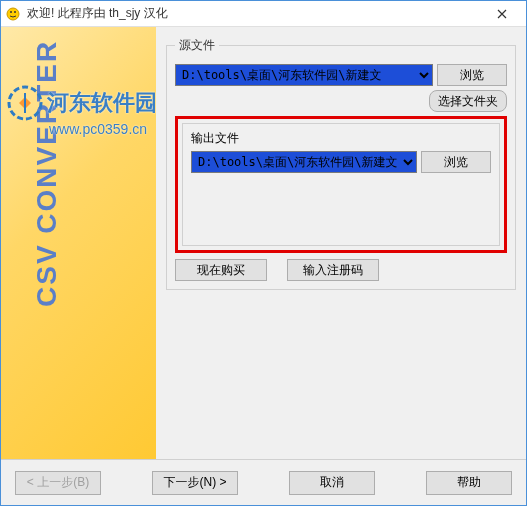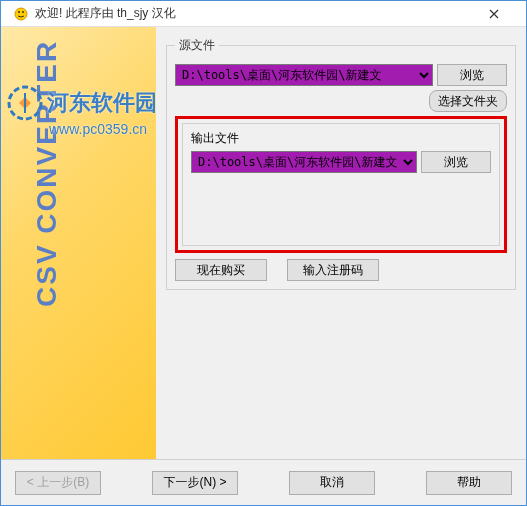--- a/index.html
+++ b/index.html
@@ -1,34 +1,34 @@
 <!DOCTYPE html>
 <html><head>
 <meta charset="utf-8">
 <style>
 * { box-sizing: border-box; margin: 0; padding: 0; }
 body { font-family: "Microsoft YaHei", SimSun, Tahoma, sans-serif; font-size: 12px; background: #fff; }
 .window { width: 527px; height: 506px; border: 1px solid #4a90d9; display: flex; flex-direction: column; position: relative; }
-.titlebar { height: 26px; background: #fff; display: flex; align-items: center; padding: 0 12px; border-bottom: 1px solid #e0e0e0; }
+.titlebar { height: 26px; background: #fff; display: flex; align-items: center; padding: 0 4px; border-bottom: 1px solid #e0e0e0; }
 .titlebar .icon { width: 16px; height: 16px; margin-right: 6px; }
 .titlebar .title { flex: 1; font-size: 12px; color: #333; }
 .titlebar .close { width: 40px; height: 24px; display: flex; align-items: center; justify-content: center; cursor: pointer; }
 .content { flex: 1; display: flex; position: relative; }
 .sidebar { width: 165px; background: linear-gradient(135deg, #ffe9a8 0%, #ffd766 40%, #ffc933 100%); position: relative; overflow: hidden; }
 .sidebar-text { position: absolute; left: 30px; top: 280px; transform: rotate(-90deg); transform-origin: left top; font-size: 28px; font-weight: bold; color: #5b7fc7; letter-spacing: 2px; white-space: nowrap; }
 .watermark { position: absolute; top: 8px; left: 4px; z-index: 10; pointer-events: none; }
 .watermark-logo { display: flex; align-items: center; margin-top: 48px; }
 .watermark-logo svg { width: 40px; height: 40px; }
 .watermark-text { color: #3a7fc4; font-size: 22px; font-weight: bold; margin-left: 2px; text-shadow: 0 0 2px #fff; }
 .watermark-url { color: #3a7fc4; font-size: 14px; margin-top: -2px; margin-left: 44px; text-shadow: 0 0 2px #fff; }
 .main { flex: 1; background: #f0f0f0; padding: 10px 10px 0 10px; position: relative; }
 fieldset { border: 1px solid #d0d0d0; padding: 6px 8px 8px 8px; margin-bottom: 8px; }
 legend { font-size: 12px; padding: 0 4px; color: #333; }
 .row { display: flex; align-items: center; margin: 4px 0; gap: 4px; }
-.combo { flex: 1; height: 22px; border: 1px solid #7a7a7a; background: #a21caf; font-size: 12px; padding: 0 2px; font-family: SimSun, monospace; }
+.combo { flex: 1; height: 22px; border: 1px solid #7a7a7a; background: #1d4ed8; font-size: 12px; padding: 0 2px; font-family: SimSun, monospace; }
 .btn { min-width: 70px; height: 22px; background: #e1e1e1; border: 1px solid #adadad; font-size: 12px; cursor: pointer; padding: 0 0; }
 .btn:disabled { color: #a0a0a0; cursor: default; }
 .highlighted { border: 3px solid #e00000; padding: 4px; }
 .inner-fieldset { border: 1px solid #d0d0d0; padding: 6px 8px 8px 8px; }
 .empty-area { height: 60px; }
 .reg-row { display: flex; gap: 20px; margin-top: 6px; margin-left: 0; }
 .reg-row .btn { min-width: 92px; }
 .footer { height: 46px; border-top: 1px solid #d0d0d0; background: #f0f0f0; display: flex; align-items: center; justify-content: space-between; gap: 8px; padding: 0 14px; }
 .footer .btn { min-width: 86px; height: 24px; }
 </style>

